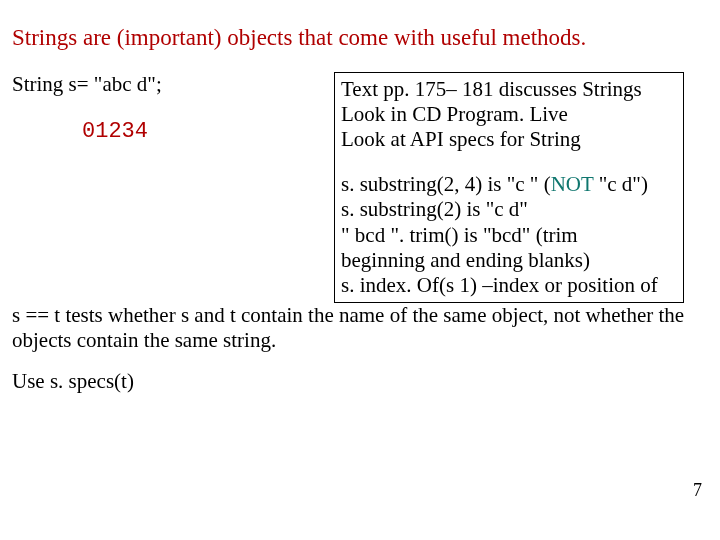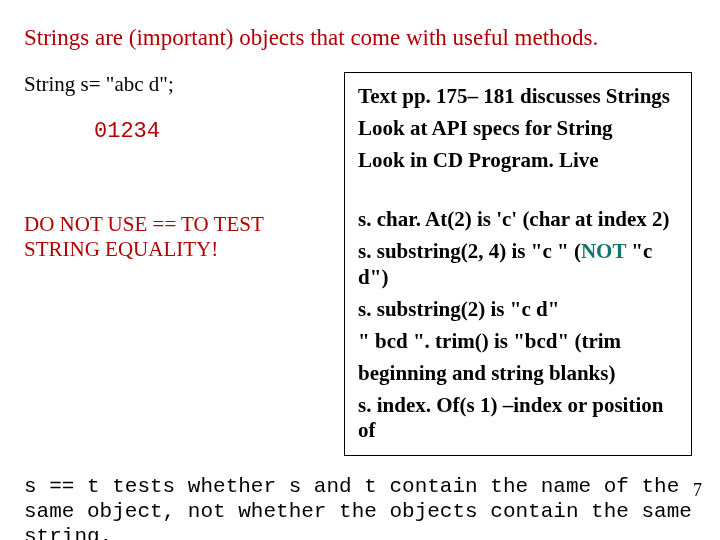--- a/index.html
+++ b/index.html
@@ -11,21 +11,21 @@
     font-family: "Times New Roman", Times, serif;
     font-size: 21px;
     line-height: 1.2;
     color: #000;
   }
   .slide {
     position: relative;
     width: 720px;
     height: 510px;
     box-sizing: border-box;
-    padding: 24px 28px 0 24px;
+    padding: 24px 28px 0 12px;
   }
   .title {
     color: #b00000;
     font-size: 23px;
     margin-bottom: 20px;
   }
   .columns {
     display: flex;
     gap: 12px;
     align-items: flex-start;
@@ -47,32 +47,30 @@
   .warn {
     color: #b00000;
   }
   .right {
     border: 1px solid #000;
     padding: 4px 6px;
     width: 350px;
     box-sizing: border-box;
   }
   .right p {
-    margin: 7px;
-    font-weight: bold;
+    margin: 0;
   }
   .right .gap {
     height: 20px;
   }
   .note-red {
     color: #0f766e;
   }
   .after {
-    margin-top: 18px;
-    font-family: Liberation Mono, monospace;
+    margin-top: 0;
   }
   .after p {
     margin: 0 0 16px 0;
   }
   .page-num {
     position: absolute;
     right: 18px;
     bottom: 8px;
     font-size: 18px;
   }
@@ -84,38 +82,33 @@
 
   <div class="title">Strings are (important) objects that come with useful methods.</div>
 
   <div class="columns">
 
     <div class="left">
       <p>String s= "abc d";</p>
       <div class="idx-block">
         <div>01234</div>
       </div>
-      <p class="warn">
-        <span>DO NOT USE == TO TEST</span><br>
-        <span>STRING EQUALITY!</span>
-      </p>
     </div>
 
     <div class="right">
       <p>Text pp. 175– 181 discusses Strings</p>
+      <p>Look in CD Program. Live</p>
       <p>Look at API specs for String</p>
-      <p>Look in CD Program. Live</p>
       <div class="gap"></div>
-      <p>s. char. At(2)   is 'c'  (char at index 2)</p>
       <p>
         <span>s. substring(2, 4)  is  "c "  (</span><span class="note-red">NOT</span><span> "c d")</span>
       </p>
       <p>s. substring(2)    is  "c d"</p>
       <p>"  bcd   ". trim()  is "bcd" (trim</p>
-      <p>beginning and string blanks)</p>
+      <p>beginning and ending blanks)</p>
       <p>s. index. Of(s 1) –index or position of</p>
     </div>
 
   </div>
 
   <div class="after">
     <p>s == t tests whether s and t contain the name of the same object, not whether the objects contain the same string.</p>
     <p>Use s. specs(t)</p>
   </div>
 

